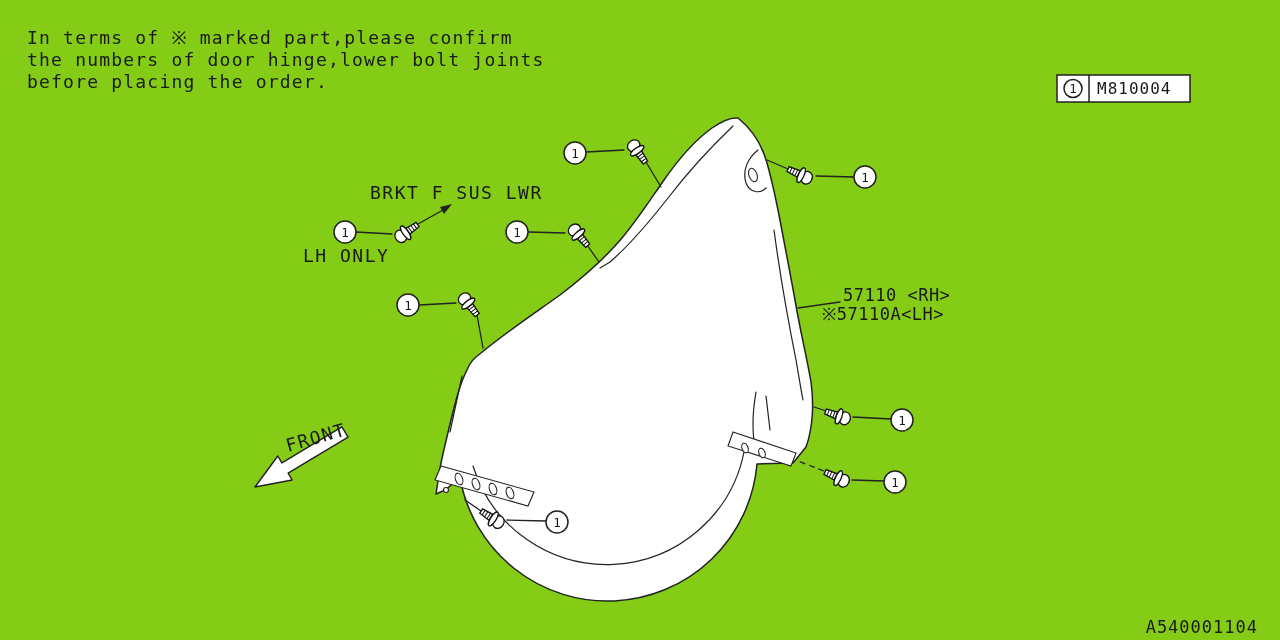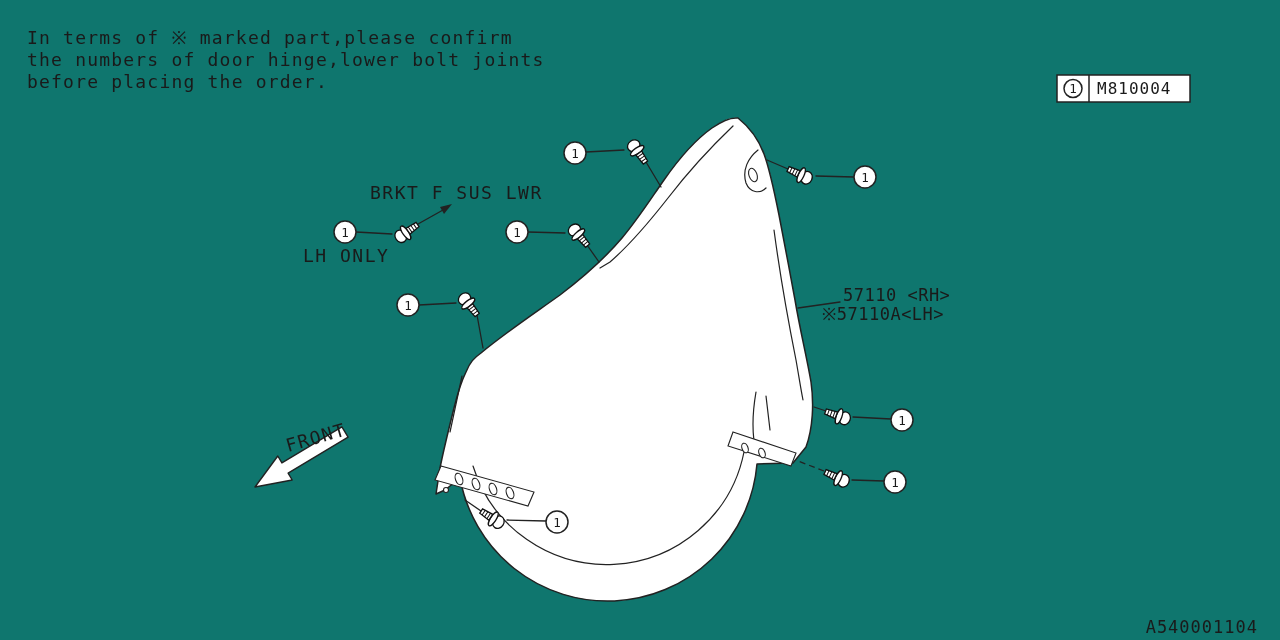--- a/index.html
+++ b/index.html
@@ -1,16 +1,16 @@
 <!DOCTYPE html>
 <html><head>
 <meta charset="utf-8">
 <style>
   html,body{margin:0;padding:0;background:#fff;}
-  #page{position:relative;width:1280px;height:640px;background:#0f766e;overflow:hidden;}
+  #page{position:relative;width:1280px;height:640px;background:#84cc16;overflow:hidden;}
   svg{display:block;}
   .ln{stroke:#222;stroke-width:1.3;fill:none;stroke-linecap:round;}
   .lnd{stroke:#222;stroke-width:1.3;fill:none;stroke-dasharray:6 4;}
   .outline{fill:#ffffff;stroke:#222;stroke-width:1.5;stroke-linejoin:round;}
   .inner{fill:none;stroke:#222;stroke-width:1.2;stroke-linecap:round;}
   .hole{fill:#ffffff;stroke:#222;stroke-width:1.1;}
   .co{fill:#ffffff;stroke:#222;stroke-width:1.5;}
   .cot{font-family:"DejaVu Sans Mono",monospace;font-size:12.5px;fill:#1a1a1a;text-anchor:middle;}
   .note{font-family:"DejaVu Sans Mono",monospace;font-size:18px;letter-spacing:1.2px;fill:#1a1a1a;}
   .lbl{font-family:"DejaVu Sans Mono",monospace;font-size:18px;letter-spacing:1.5px;fill:#1a1a1a;}

